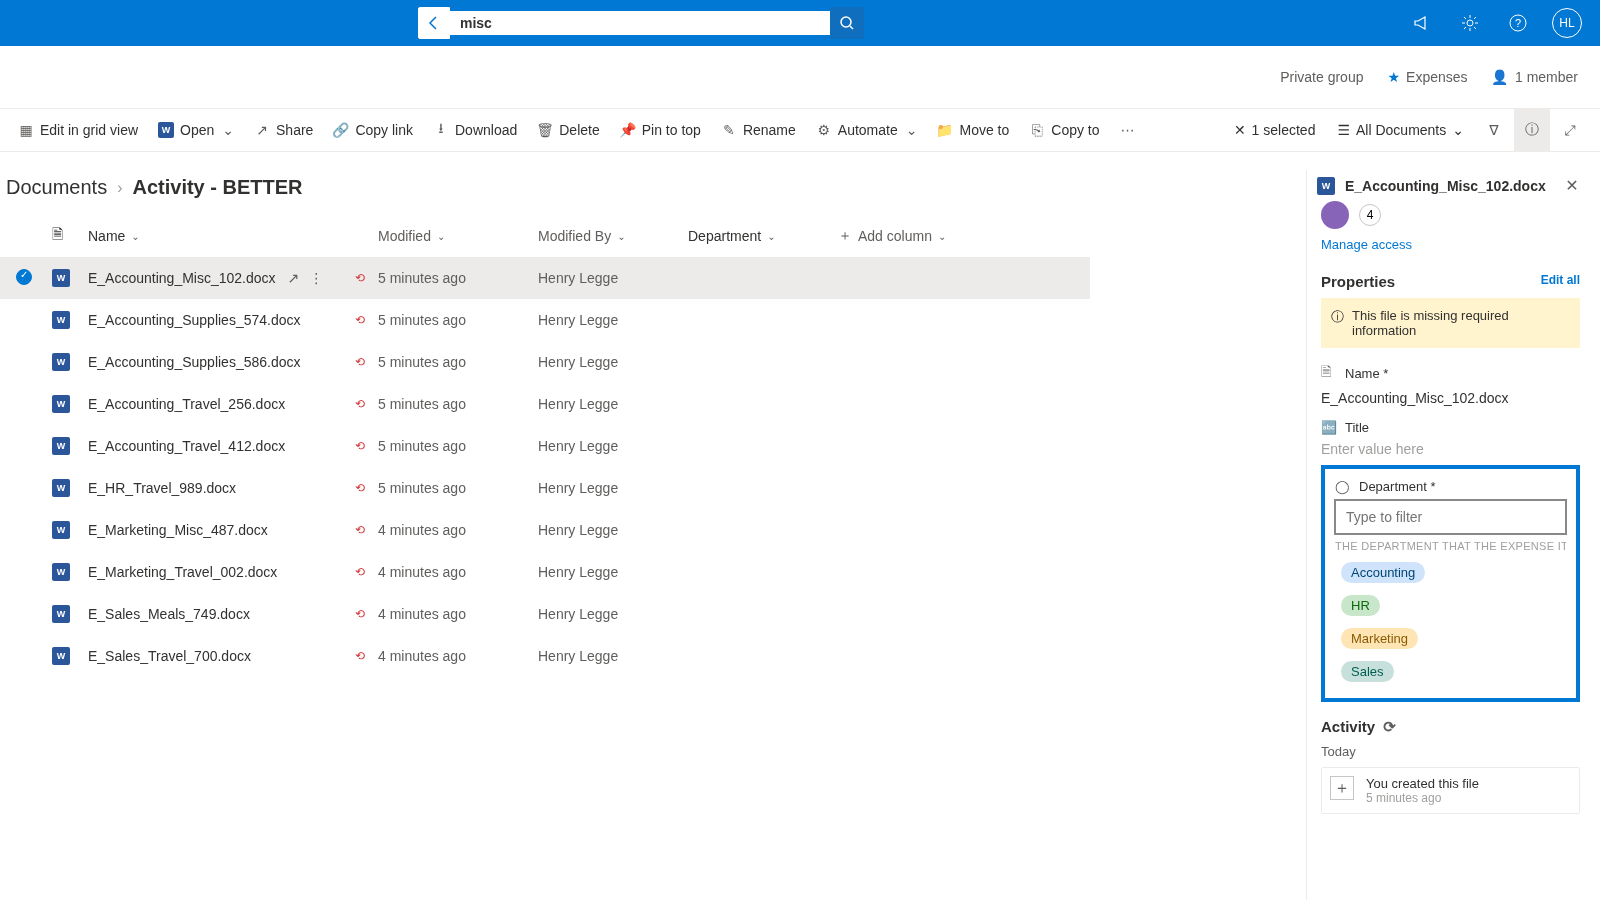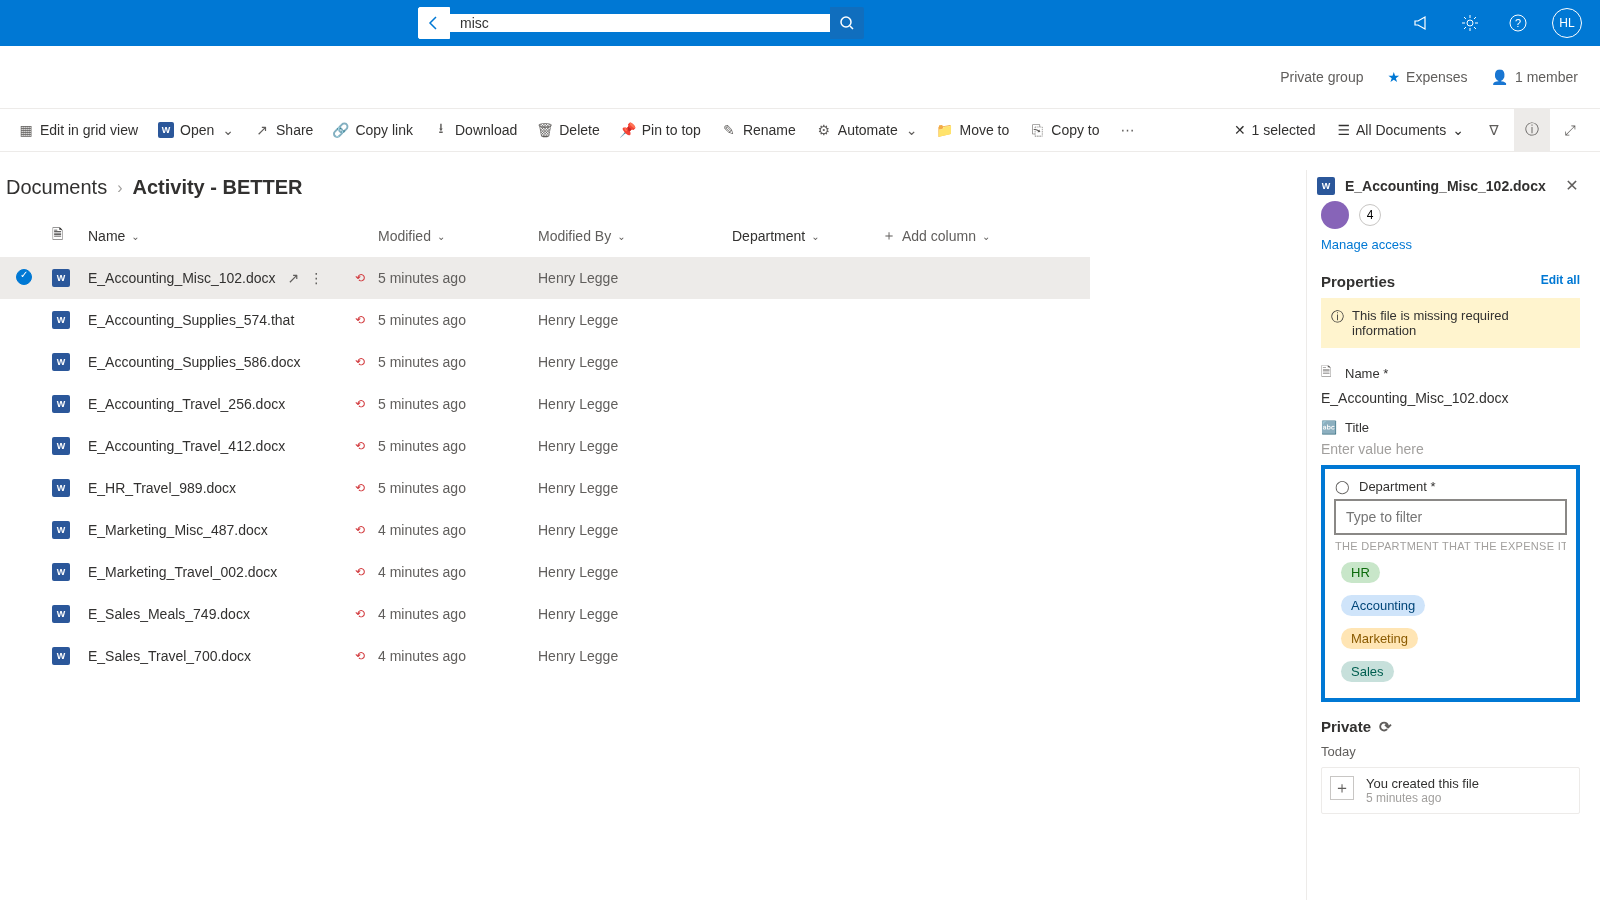--- a/index.html
+++ b/index.html
@@ -2,21 +2,21 @@
 <html><head>
 <meta charset="utf-8">
 <style>
 * { margin:0; padding:0; box-sizing:border-box; font-family:"Segoe UI",Arial,sans-serif; }
 body { width:1600px; height:900px; overflow:hidden; background:#fff; }
 
 
 .topbar { height:46px; background:#0078d4; display:flex; align-items:center; padding:0 8px; }
 .search-wrap { display:flex; align-items:center; margin-left:410px; }
 .search-back { width:32px; height:32px; display:flex; align-items:center; justify-content:center; color:#0078d4; background:#fff; border-radius:2px 0 0 2px; border:1px solid #fff; }
-.search-box { width:380px; height:18px; border:none; outline:none; padding:0 10px; font-size:14px; color:#333; background:#fff; }
+.search-box { width:380px; height:24px; border:none; outline:none; padding:0 10px; font-size:14px; color:#333; background:#fff;font-weight:bold; }
 .search-btn { width:34px; height:32px; background:#106ebe; border:none; color:#fff; display:flex; align-items:center; justify-content:center; cursor:pointer; border-radius:0 2px 2px 0;}
 .topbar-spacer { flex:1; }
 .top-icon { width:48px; height:46px; display:flex; align-items:center; justify-content:center; color:#fff; cursor:pointer; }
 .avatar-circle { width:30px; height:30px; border-radius:50%; border:1px solid #fff; display:flex; align-items:center; justify-content:center; color:#fff; font-size:12px; margin:0 10px; cursor:pointer;}
 
 
 .subheader { height:62px; display:flex; align-items:center; justify-content:flex-end; padding:0 22px; gap:24px; color:#605e5c; font-size:14px; }
 .subheader .star { color:#0078d4; margin-right:6px;}
 .subheader .person-icon { margin-right:6px; }
 
@@ -40,21 +40,21 @@
 
 
 .list { width:1090px; }
 .list-head, .list-row { display:flex; align-items:center; height:42px; padding-left:16px; font-size:14px; }
 .list-head { color:#323130; font-weight:400; border-bottom:0; }
 .col-chk { width:36px; }
 .col-ico { width:36px; }
 .col-name { width:290px; display:flex; align-items:center; gap:6px;}
 .col-mod { width:160px; }
 .col-modby { width:150px; }
-.col-dept { width:150px;margin-left:44px; }
+.col-dept { width:150px; }
 .col-add { width:150px; display:flex; align-items:center; gap:6px; color:#605e5c;}
 .head-cell { display:flex; align-items:center; gap:6px; cursor:pointer;}
 .chev-down { font-size:10px; color:#605e5c; }
 .list-row { border-bottom:0; color:#323130; }
 .list-row.selected { background:#edebe9; }
 .word-icon { width:18px; height:18px; background:#2b579a; color:#fff; font-size:9px; font-weight:bold; display:flex; align-items:center; justify-content:center; border-radius:2px; }
 .row-name-text { cursor:pointer; }
 .sync-badge { width:16px; height:16px; color:#d13438; font-size:12px; display:inline-flex; align-items:center; justify-content:center;}
 .row-hover-icons { display:flex; gap:10px; color:#605e5c; margin-left:6px;}
 .radio-chk { width:16px;height:16px;border-radius:50%;border:1px solid #a19f9d; display:inline-block;}
@@ -252,21 +252,21 @@
         <div class="col-mod">5 minutes ago</div>
         <div class="col-modby">Henry Legge</div>
         <div class="col-dept"></div>
       </div>
       <div class="list-row">
         <div class="col-chk"></div>
         <div class="col-ico">
           <span class="word-icon">W</span>
         </div>
         <div class="col-name">
-          <span class="row-name-text">E_Accounting_Supplies_574.that</span>
+          <span class="row-name-text">E_Accounting_Supplies_574.docx</span>
           <span class="sync-badge" style="margin-left:auto;margin-right:10px">⟲</span>
         </div>
         <div class="col-mod">5 minutes ago</div>
         <div class="col-modby">Henry Legge</div>
         <div class="col-dept"></div>
       </div>
       <div class="list-row">
         <div class="col-chk"></div>
         <div class="col-ico">
           <span class="word-icon">W</span>
@@ -408,30 +408,30 @@
     <div class="field-placeholder">Enter value here</div>
 
     <div class="dept-wrap">
       <div class="field-label" style="margin-top:0">
           <span class="mini-ico">◯</span>
           <span>Department *</span>
         </div>
       <input class="dept-input" placeholder="Type to filter" style="">
       <div class="dept-hint">The department that the expense item is being</div>
       <div class="opt-list">
+        <div class="opt"><span class="pill acc">Accounting</span></div>
         <div class="opt"><span class="pill hr">HR</span></div>
-        <div class="opt"><span class="pill acc">Accounting</span></div>
         <div class="opt"><span class="pill mkt">Marketing</span></div>
         <div class="opt"><span class="pill sales">Sales</span></div>
       </div>
       
     </div>
 
     <div class="section-title" style="margin-top:16px">
-        <span>Private</span> 
+        <span>Activity</span> 
         <span style="margin-left:8px;color:#605e5c;cursor:pointer">⟳</span>
       </div>
     <div style="font-size:13px;color:#605e5c;margin-top:6px">Today</div>
     <div class="activity-row">
       <div class="plus-icon">＋</div>
       <div>
         <div class="act-text">You created this file</div>
         <div class="act-sub">5 minutes ago</div>
       </div>
     </div>

